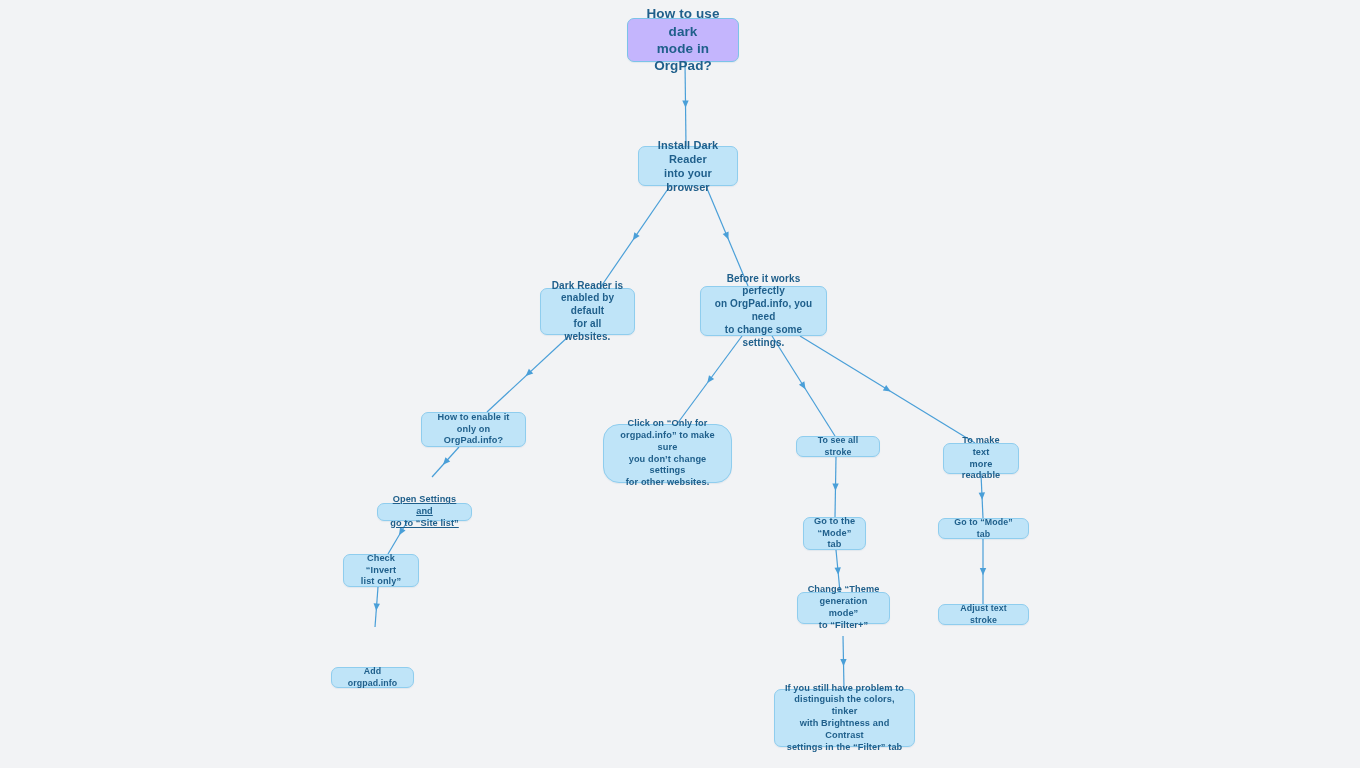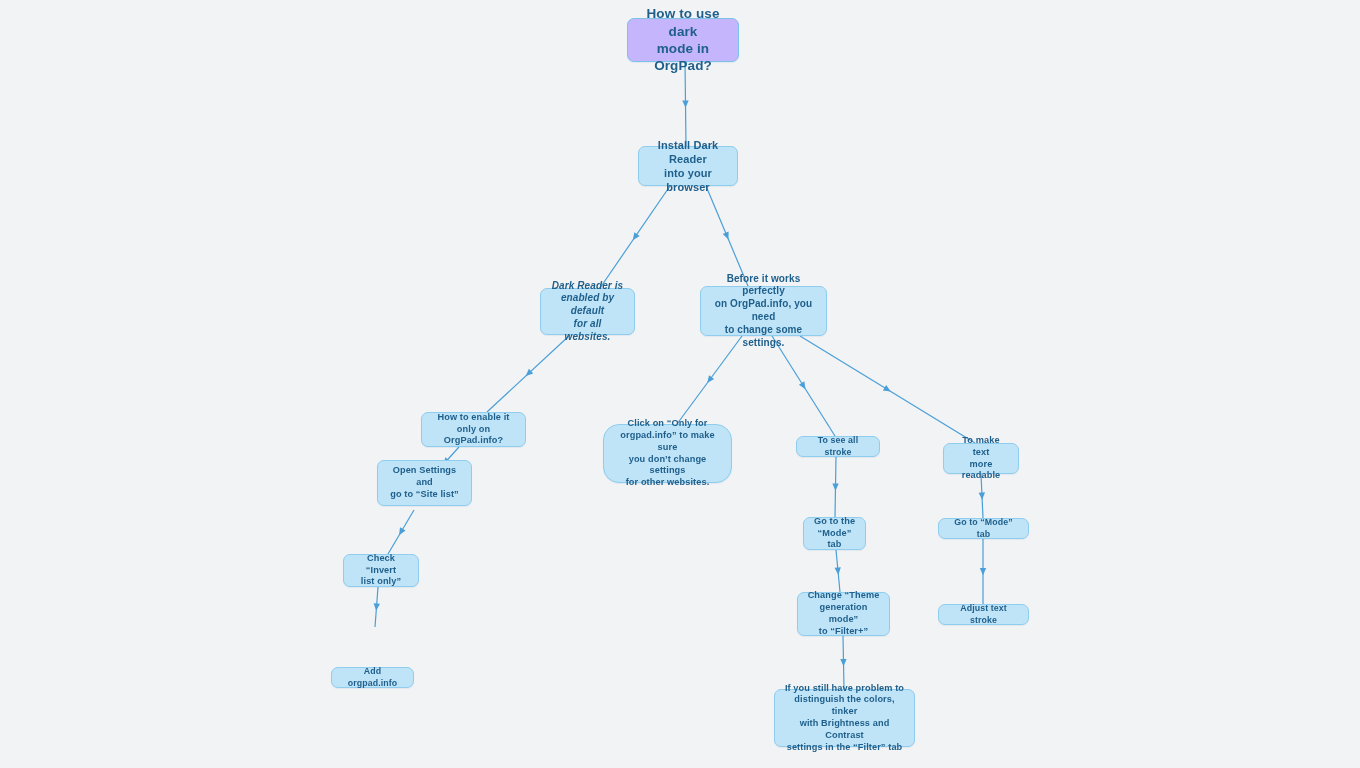--- a/index.html
+++ b/index.html
@@ -127,41 +127,41 @@
         <line x1="983" y1="539" x2="983" y2="604" stroke="#4a9fd8" stroke-width="1.2"></line>
         <path d="M -3.5 -3.2 L 3.8 0 L -3.5 3.2 Z" fill="#4a9fd8" transform="translate(983,571.5) rotate(90)"></path>
       </g>
     </svg>
 
   <div id="node-layer">
       <div class="node root" style="left: 627px; top: 18px; width: 112px; height: 44px;"><span>How to use dark
 mode in OrgPad?</span></div>
       <div class="node lvl1" style="left: 638px; top: 146px; width: 100px; height: 40px;"><span>Install Dark Reader
 into your browser</span></div>
-      <div class="node lvl2" style="left: 540px; top: 288px; width: 95px; height: 47px; font-style: italic;"><span>Dark Reader is
+      <div class="node lvl2" style="left: 540px; top: 288px; width: 95px; height: 47px;"><span>Dark Reader is
 enabled by default
 for all websites.</span></div>
       <div class="node lvl2" style="left: 700px; top: 286px; width: 127px; height: 50px;"><span>Before it works perfectly
 on OrgPad.info, you need
 to change some settings.</span></div>
       <div class="node small" style="left: 421px; top: 412px; width: 105px; height: 35px;"><span>How to enable it
 only on OrgPad.info?</span></div>
-      <div class="node small" style="left: 377px; top: 460px; width: 95px; height: 46px;"><span>Open Settings and
+      <div class="node small" style="left: 377px; top: 503px; width: 95px; height: 18px; text-decoration: underline;"><span>Open Settings and
 go to “Site list”</span></div>
       <div class="node small" style="left: 343px; top: 554px; width: 76px; height: 33px;"><span>Check “Invert
 list only”</span></div>
       <div class="node tiny" style="left: 331px; top: 627px; width: 83px; height: 21px; margin-top: 40px;"><span>Add orgpad.info</span></div>
       <div class="node small" style="left: 603px; top: 424px; width: 129px; height: 59px; border-radius: 16px;"><span>Click on “Only for
 orgpad.info” to make sure
 you don’t change settings
 for other websites.</span></div>
       <div class="node tiny" style="left: 796px; top: 436px; width: 84px; height: 21px;"><span>To see all stroke</span></div>
       <div class="node small" style="left: 803px; top: 517px; width: 63px; height: 33px;"><span>Go to the
 “Mode” tab</span></div>
-      <div class="node small" style="left: 797px; top: 592px; width: 93px; height: 44px;"><span>Change “Theme
+      <div class="node small" style="left: 797px; top: 592px; width: 93px; height: 32px;"><span>Change “Theme
 generation mode”
 to “Filter+”</span></div>
       <div class="node small" style="left: 774px; top: 689px; width: 141px; height: 58px;"><span>If you still have problem to
 distinguish the colors, tinker
 with Brightness and Contrast
 settings in the “Filter” tab</span></div>
       <div class="node small" style="left: 943px; top: 443px; width: 76px; height: 31px;"><span>To make text
 more readable</span></div>
       <div class="node tiny" style="left: 938px; top: 518px; width: 91px; height: 21px;"><span>Go to “Mode” tab</span></div>
       <div class="node tiny" style="left: 938px; top: 604px; width: 91px; height: 21px;"><span>Adjust text stroke</span></div>

